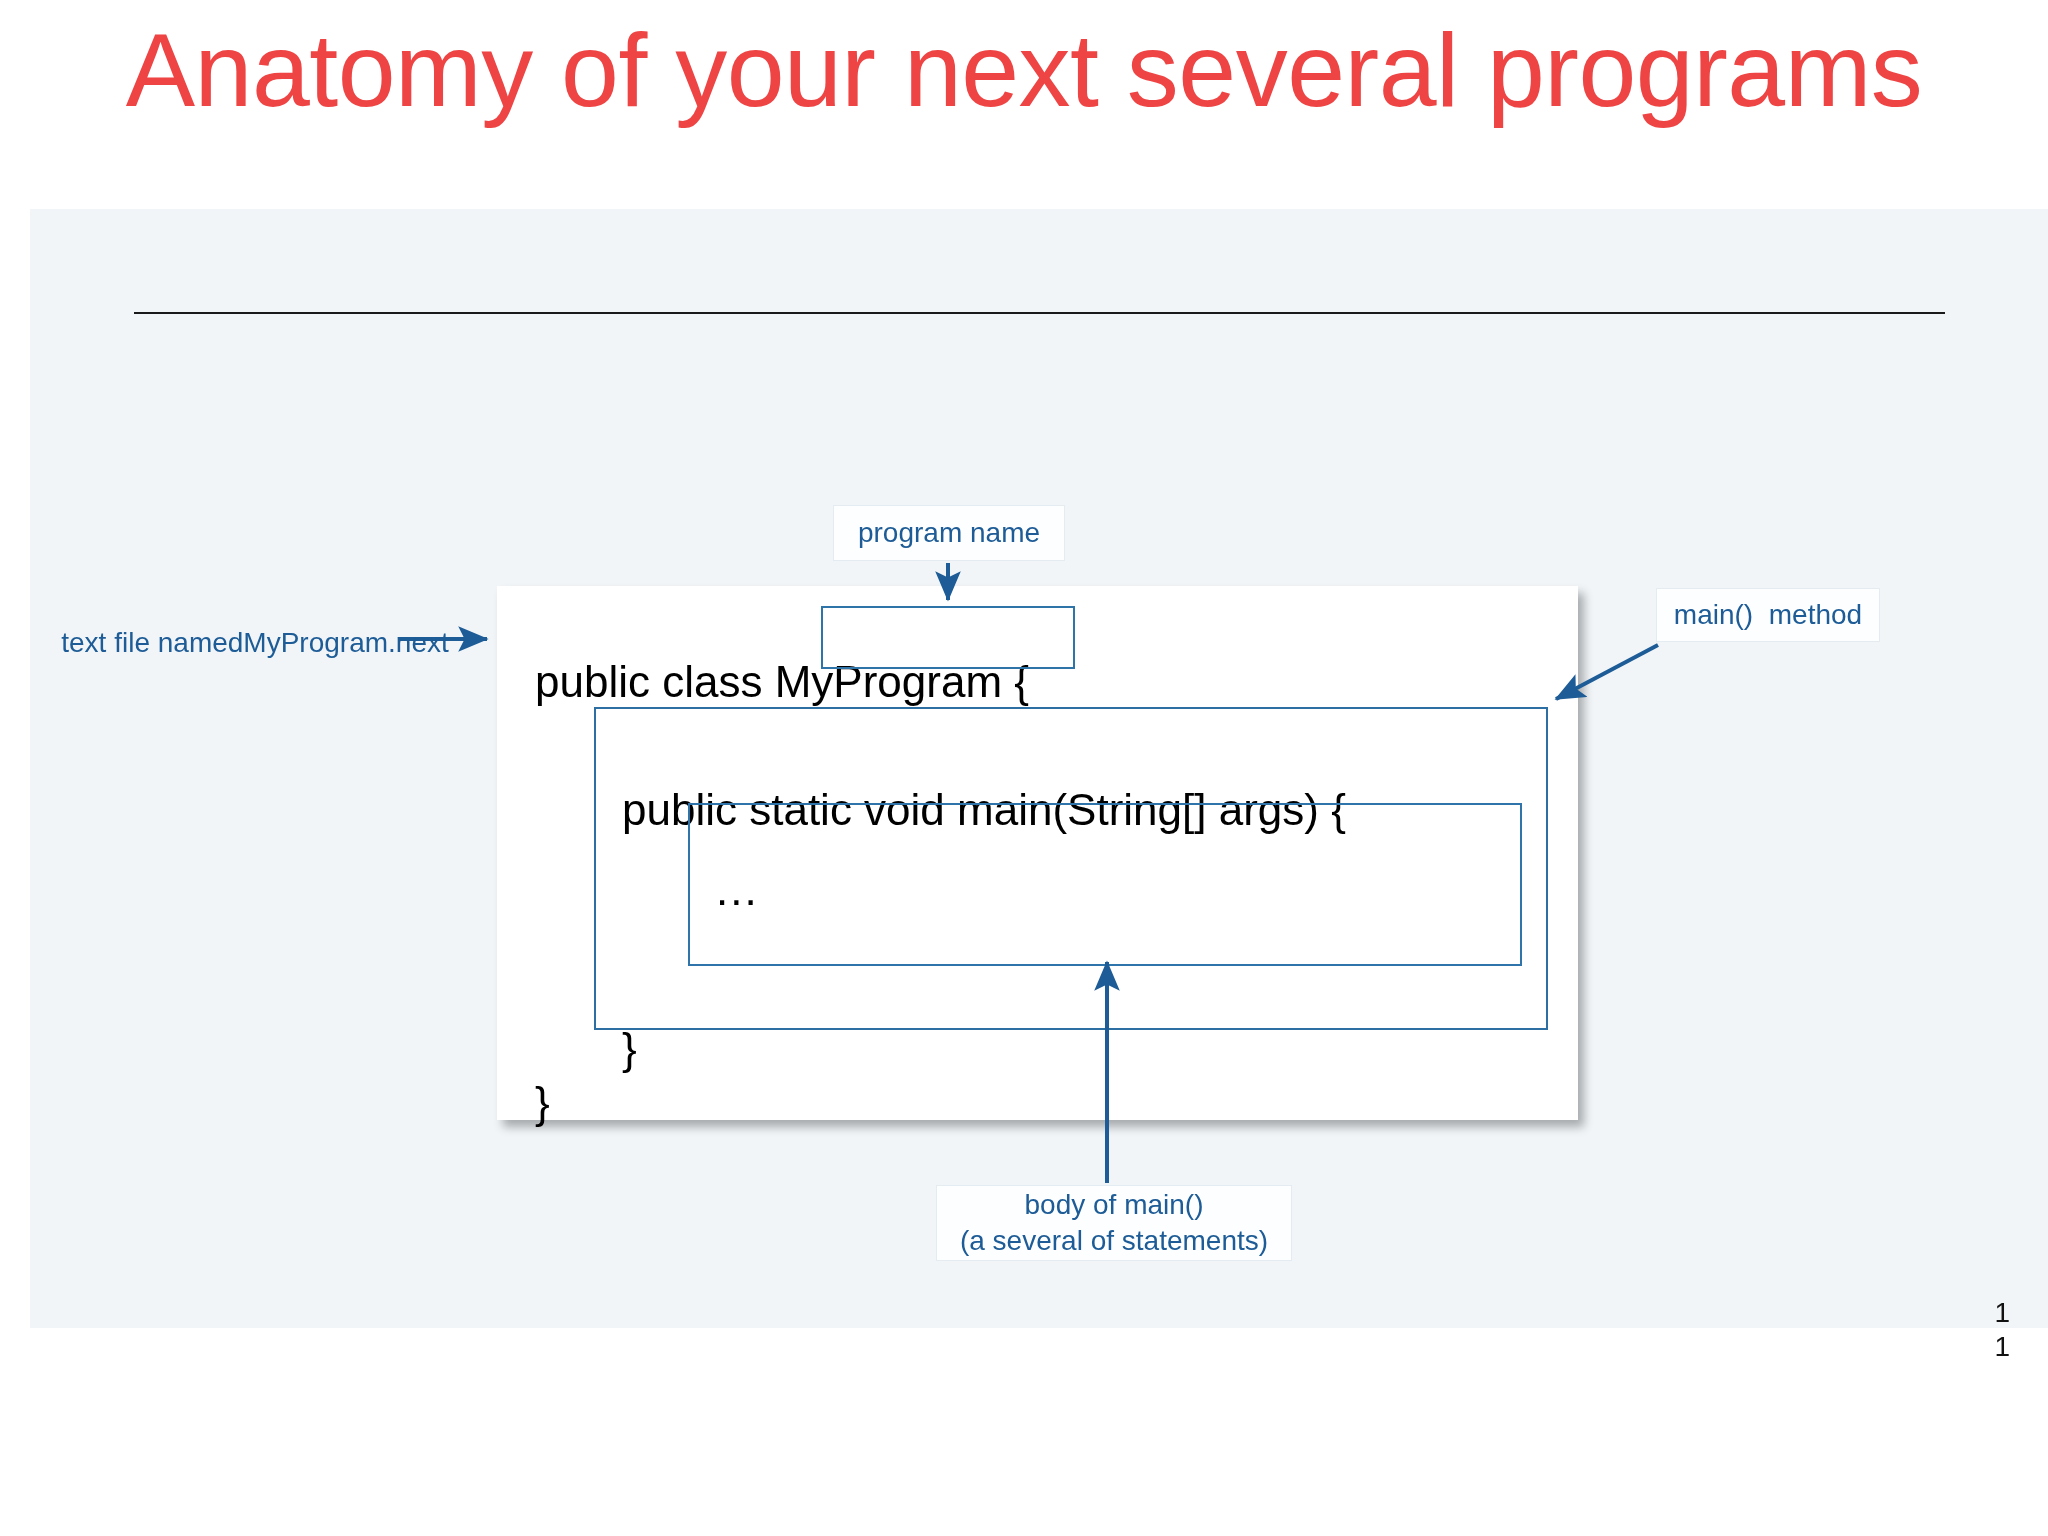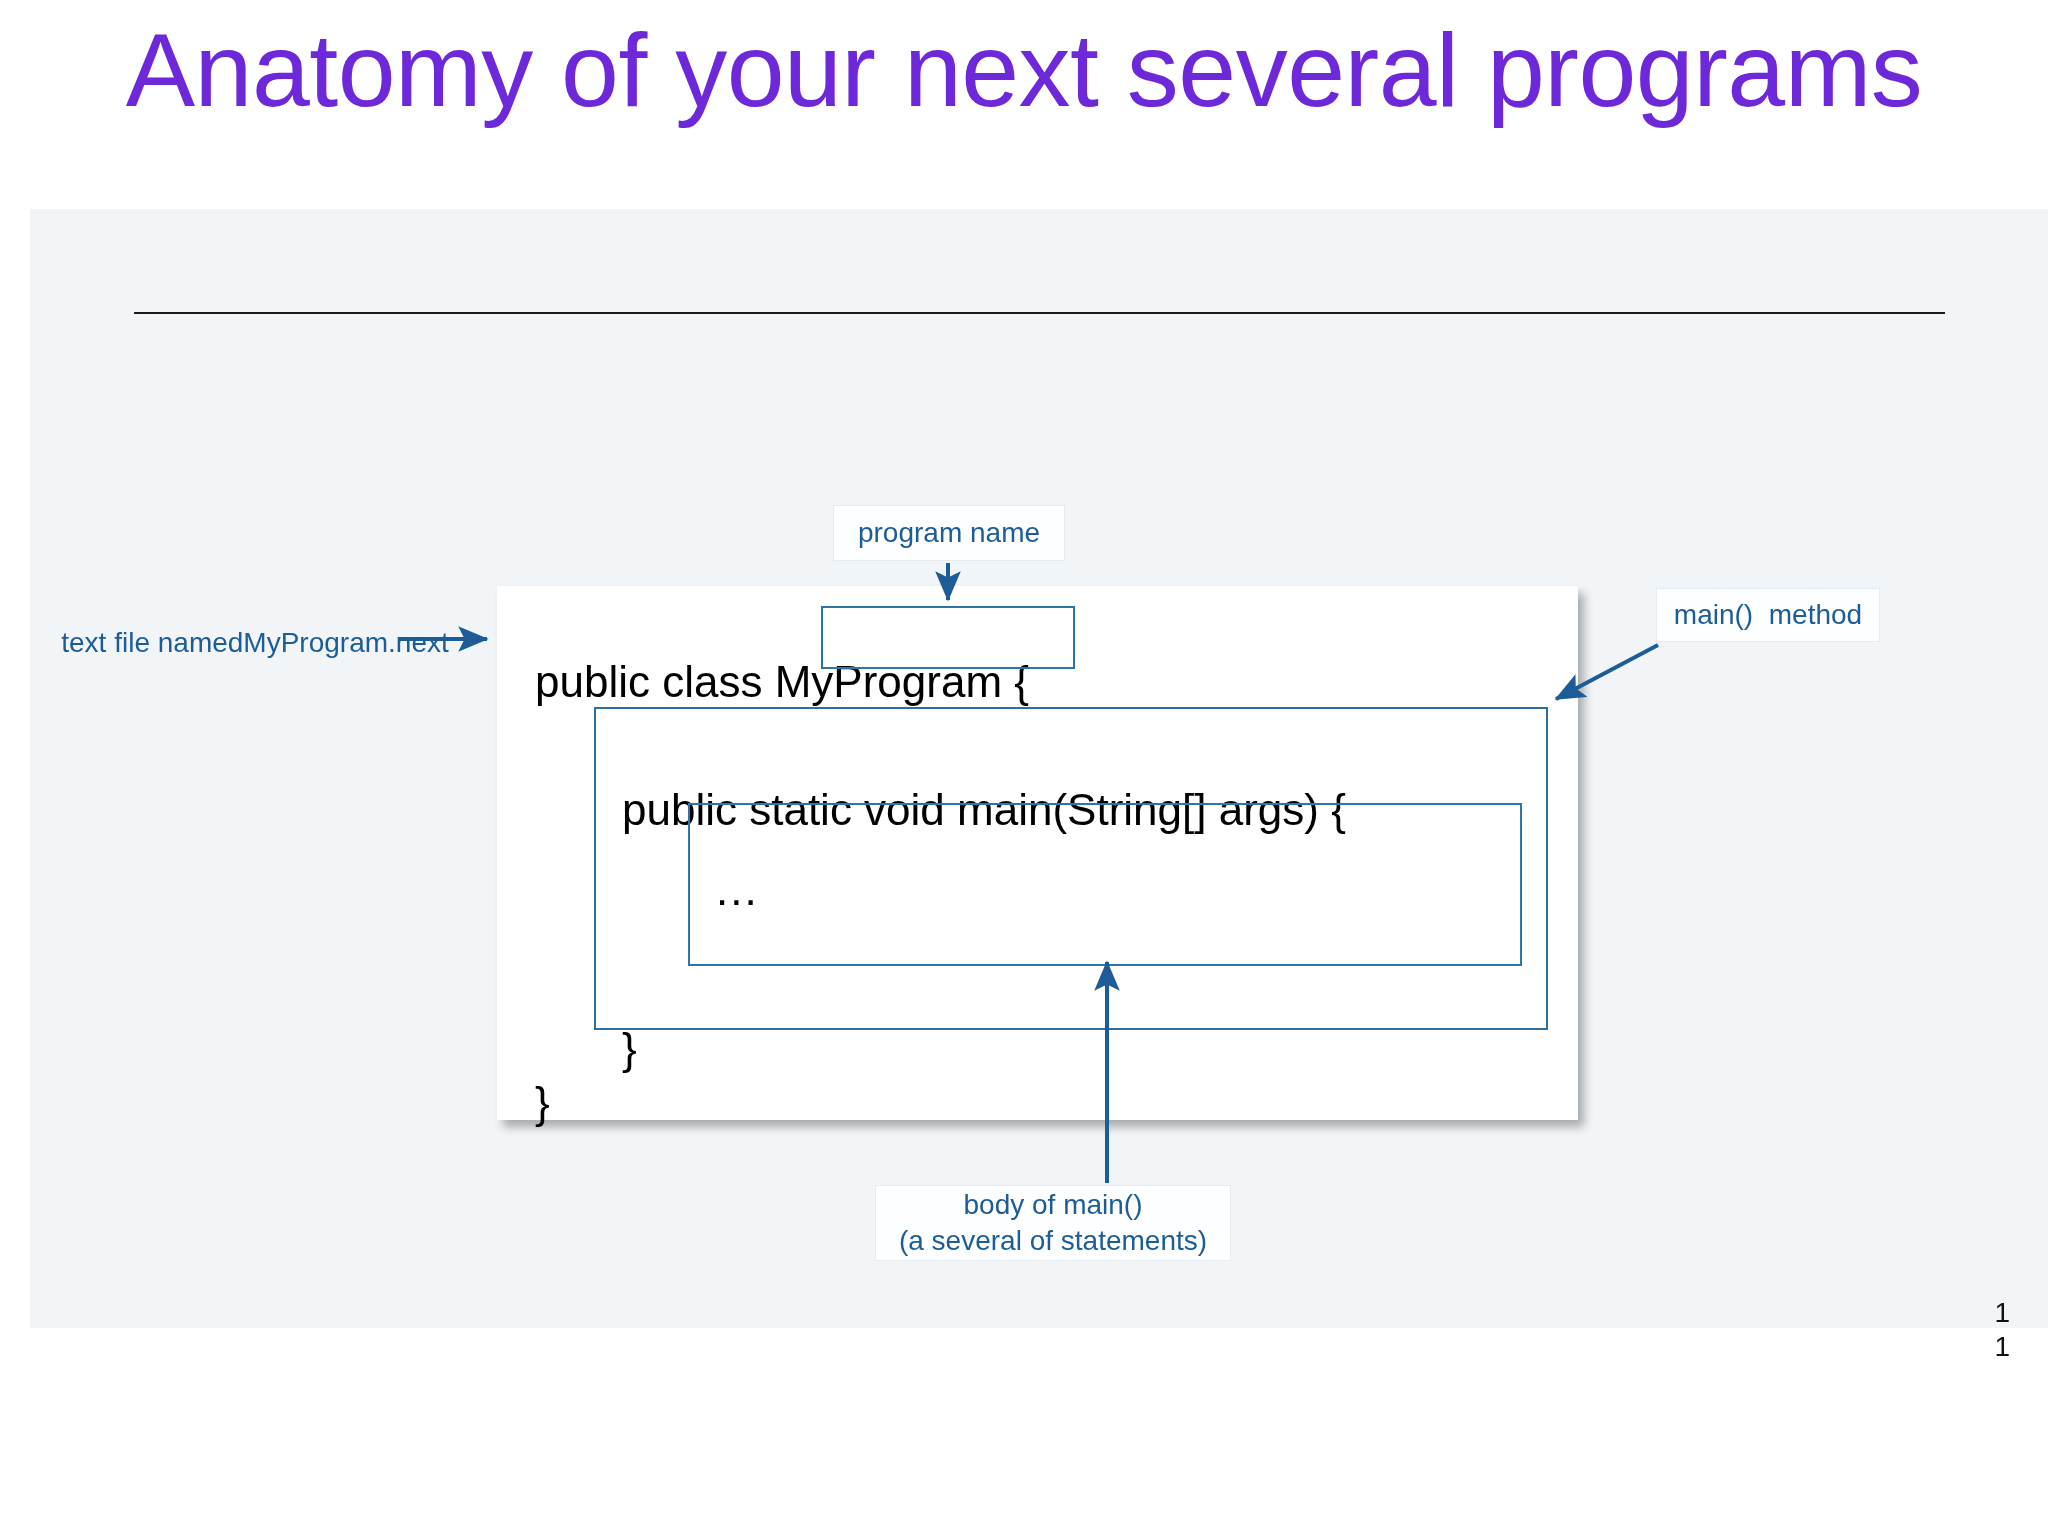--- a/index.html
+++ b/index.html
@@ -18,21 +18,21 @@
   
   .slide-title {
     position: absolute;
     left: 0;
     top: 18px;
     width: 2048px;
     text-align: center;
     font-family: "Liberation Sans", sans-serif;
     font-size: 104px;
     font-weight: 400;
-    color: #6d28d9;
+    color: #ef4444;
     letter-spacing: -0.5px;
     line-height: 1.0;
     white-space: nowrap;
   }
 
   
   .body-panel {
     position: absolute;
     left: 30px;
     top: 209px;
@@ -149,21 +149,21 @@
   .callout-mainmethod {
     left: 1656px;
     top: 588px;
     width: 224px;
     height: 54px;
     display: flex;
     align-items: center;
     justify-content: center;
   }
   .callout-bodymain {
-    left: 875px;
+    left: 936px;
     top: 1185px;
     width: 356px;
     height: 76px;
     display: flex;
     flex-direction: column;
     align-items: center;
     justify-content: center;
   }
   
   .callout-textfile {

